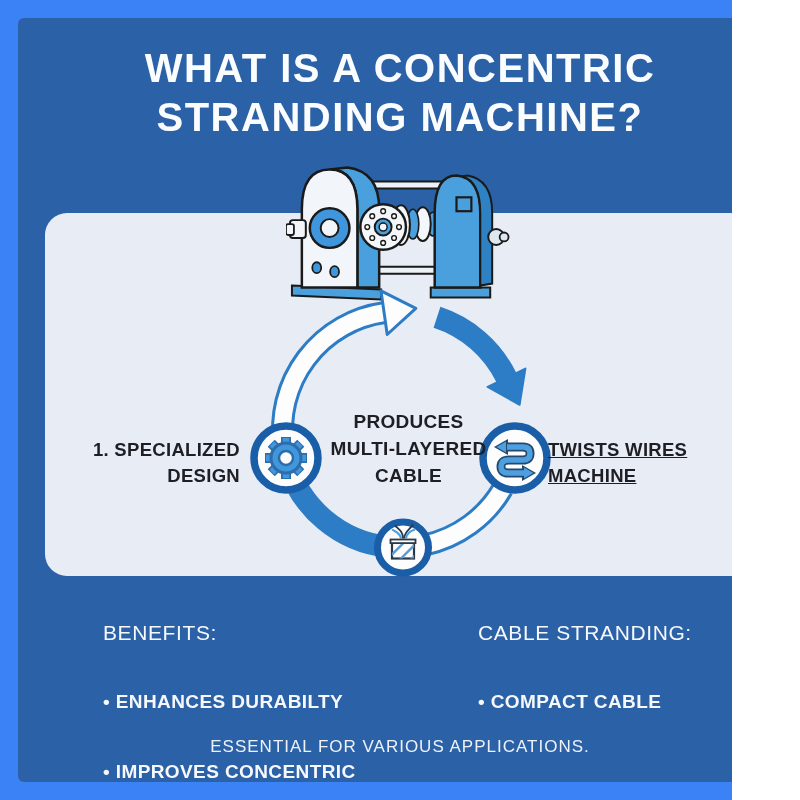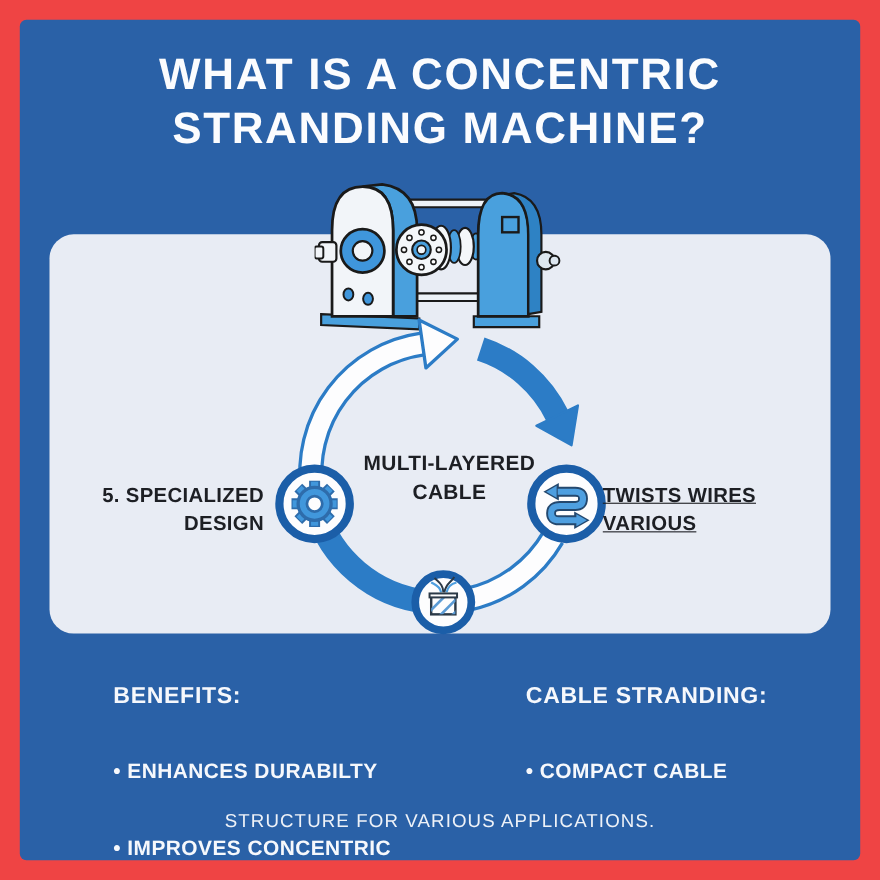--- a/index.html
+++ b/index.html
@@ -1,33 +1,33 @@
 <!DOCTYPE html>
 <html><head>
 <meta charset="utf-8">
 <style>
   html,body{margin:0;padding:0;background:#ffffff;}
-  .stage{position:relative;width:800px;height:800px;background:#ef4444;overflow:hidden;
+  .stage{position:relative;width:732px;height:800px;background:#3b82f6;overflow:hidden;
          font-family:"Liberation Sans",sans-serif;}
   .bg{position:absolute;left:18px;top:18px;width:764px;height:764px;background:#2a61a7;border-radius:6px;}
   .panel{position:absolute;left:45px;top:213px;width:710px;height:363px;background:#e8ecf4;border-radius:22px;}
   .title{position:absolute;left:60px;top:44px;width:680px;text-align:center;color:#fbfcfe;
          font-weight:bold;font-size:40px;line-height:49px;letter-spacing:1.5px;}
   .title span{display:block;}
   .machine-wrap{position:absolute;left:286px;top:161px;width:228px;height:145px;}
   .ring-wrap{position:absolute;left:235px;top:288px;width:340px;height:304px;}
   .center-label{position:absolute;left:306px;top:408px;width:205px;text-align:center;
                 color:#1d1f24;font-weight:bold;font-size:19px;line-height:27px;letter-spacing:0.3px;}
   .center-label span{display:block;}
   .side-label{position:absolute;color:#1d1f24;font-weight:bold;font-size:18.5px;line-height:26px;letter-spacing:0.3px;}
   .side-label span{display:block;}
   .left-label{left:58px;top:437px;width:182px;text-align:right;}
   .right-label{left:548px;top:437px;width:145px;text-align:left;text-decoration:underline;}
   .col{position:absolute;color:#f6f8fc;}
-  .col .heading{font-weight:bold;font-size:21px;letter-spacing:0.6px;margin-bottom:27px;}
+  .col .heading{font-weight:normal;font-size:21px;letter-spacing:0.6px;margin-bottom:27px;}
   .col .item{font-weight:bold;font-size:19px;line-height:27px;letter-spacing:0.4px;margin-top:43px;}
   .benefits{left:103px;top:621px;width:330px;}
   .cable-structure{left:478px;top:621px;width:280px;}
   .footer{position:absolute;left:100px;top:737px;width:600px;text-align:center;color:#eef2f8;
           font-size:17px;letter-spacing:1px;font-weight:normal;}
 </style>
 </head>
 <body>
 
 <div class="stage">
@@ -166,36 +166,37 @@
             <line x1="-4" y1="13" x2="12" y2="-3"></line>
             <line x1="4" y1="16" x2="16" y2="4"></line>
           </g>
           <rect x="-12.5" y="-8" width="25" height="3.6" fill="#fdfdfe" stroke="#2b3947" stroke-width="1.8"></rect>
         </g>
       </g>
     </svg>
   </div>
 
   <div class="center-label">
+    <span>PRODUCES</span>
     <span>MULTI-LAYERED</span>
     <span>CABLE</span>
   </div>
   <div class="side-label left-label">
-    <span>5. SPECIALIZED</span>
+    <span>1. SPECIALIZED</span>
     <span>DESIGN</span>
   </div>
   <div class="side-label right-label">
     <span>TWISTS WIRES</span>
-    <span>VARIOUS</span>
+    <span>MACHINE</span>
   </div>
 
   <div class="col benefits">
     <div class="heading">BENEFITS:</div>
     <div class="item">• ENHANCES DURABILTY</div>
     <div class="item">• IMPROVES CONCENTRIC</div>
   </div>
   <div class="col cable-structure">
     <div class="heading">CABLE STRANDING:</div>
     <div class="item">• COMPACT CABLE</div>
   </div>
 
-  <div class="footer">STRUCTURE FOR VARIOUS APPLICATIONS.</div>
+  <div class="footer">ESSENTIAL FOR VARIOUS APPLICATIONS.</div>
 </div>
 
 </body></html>

